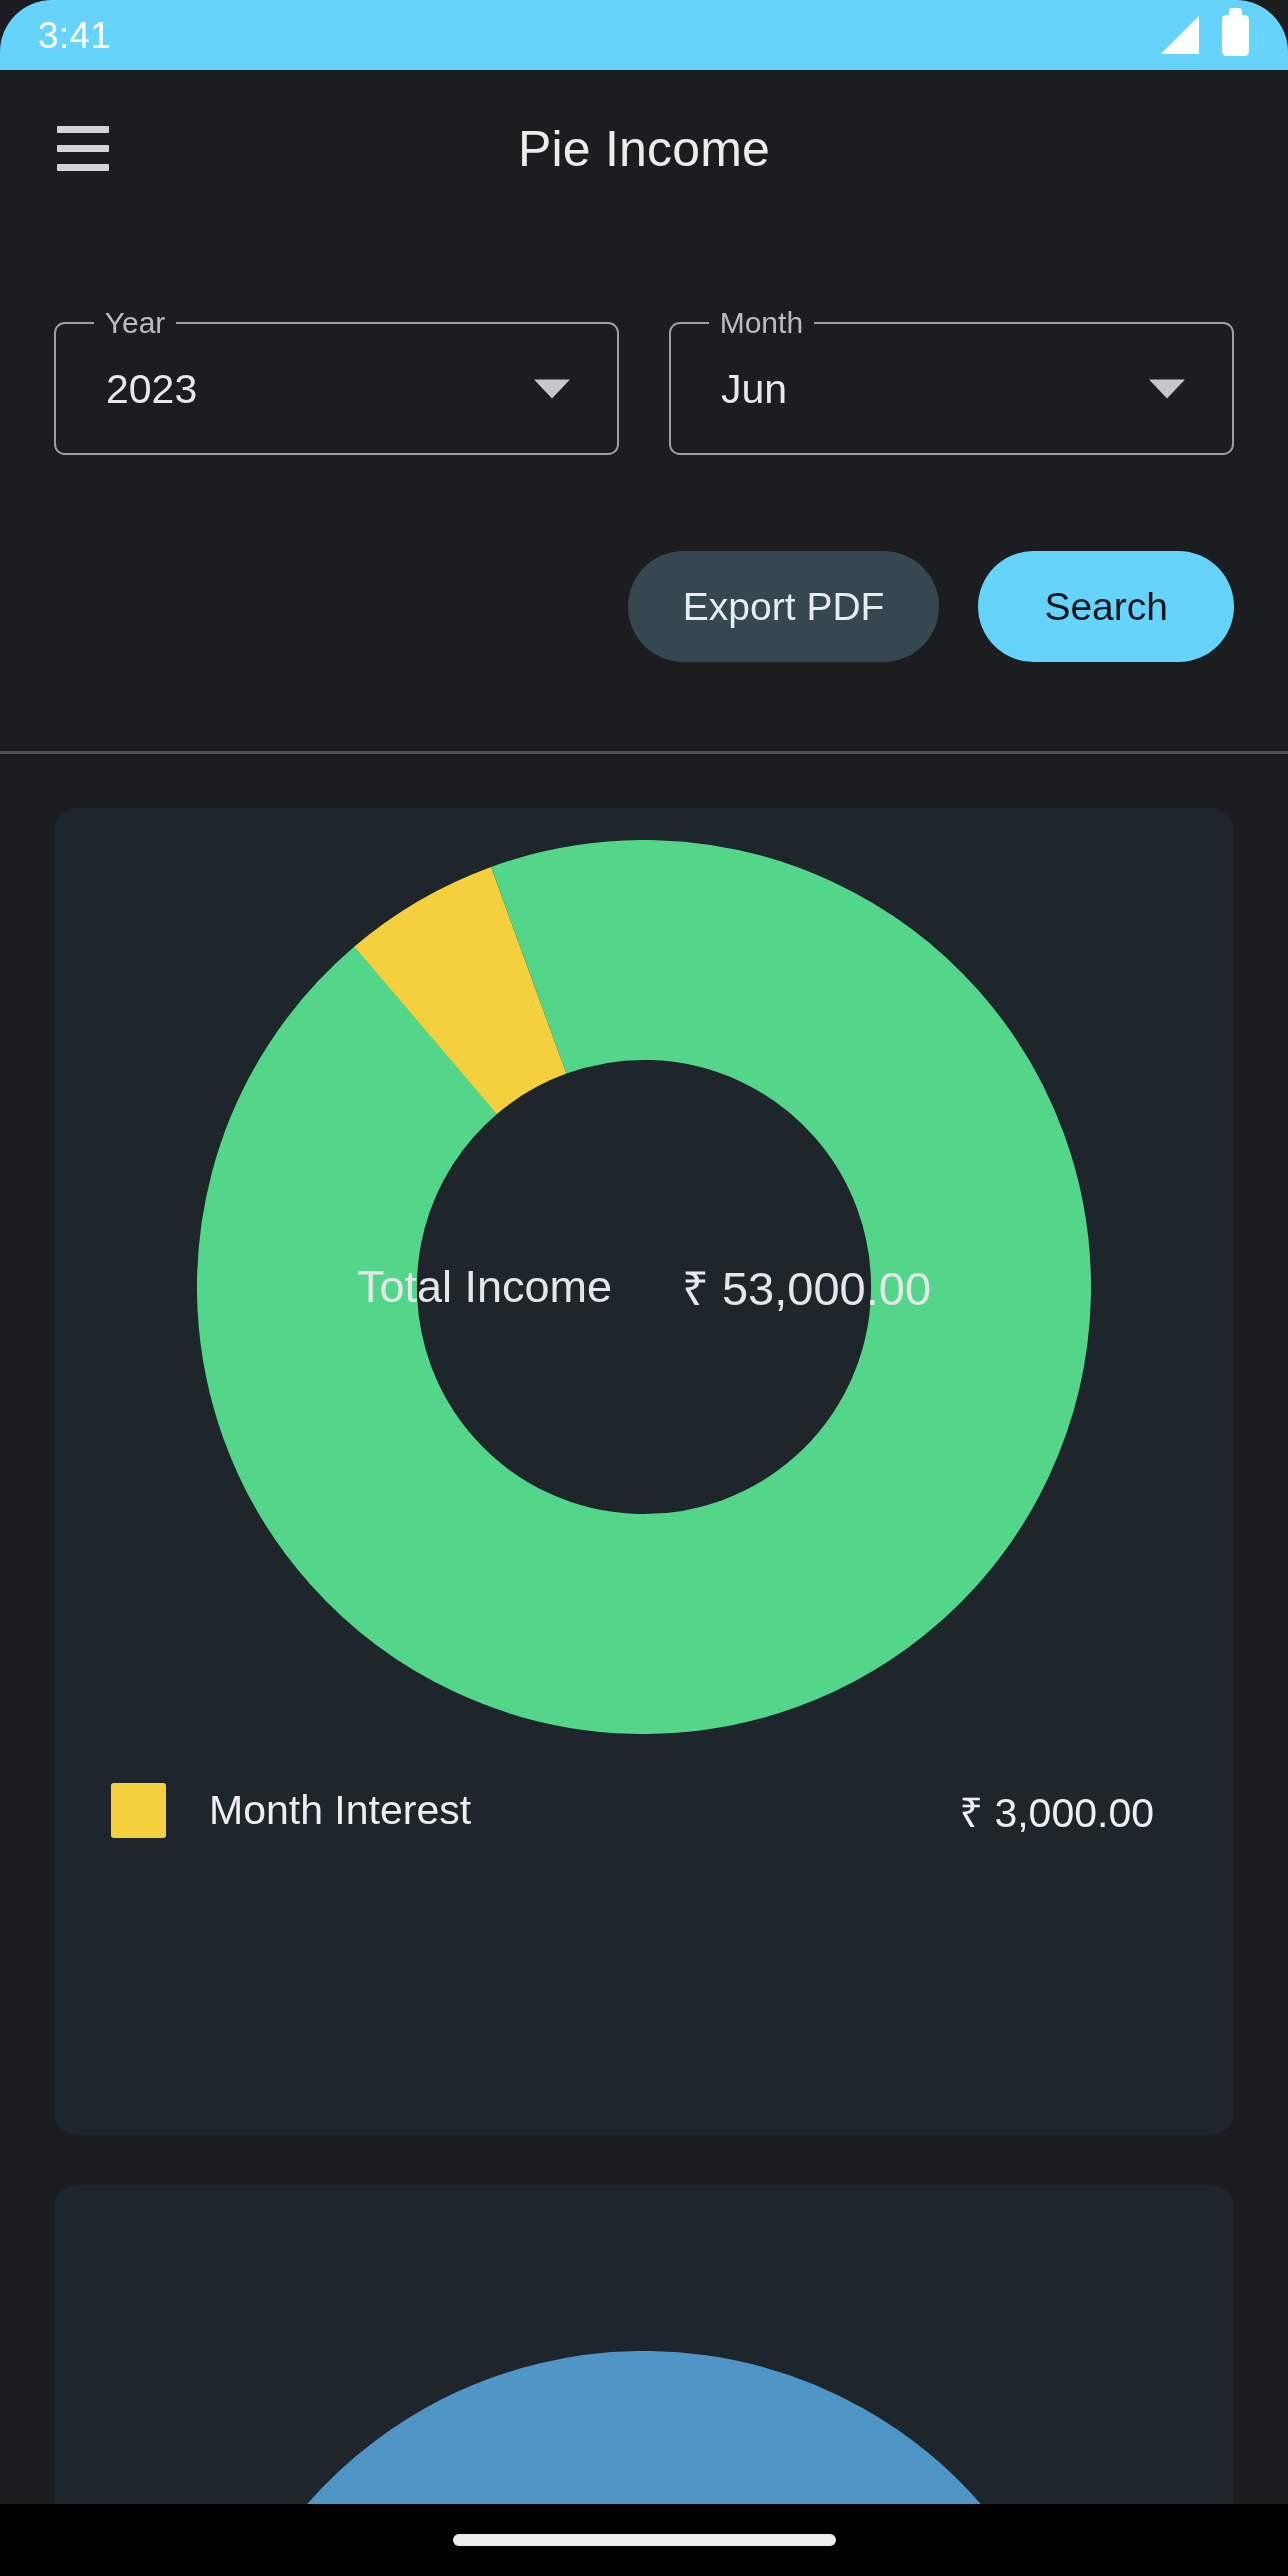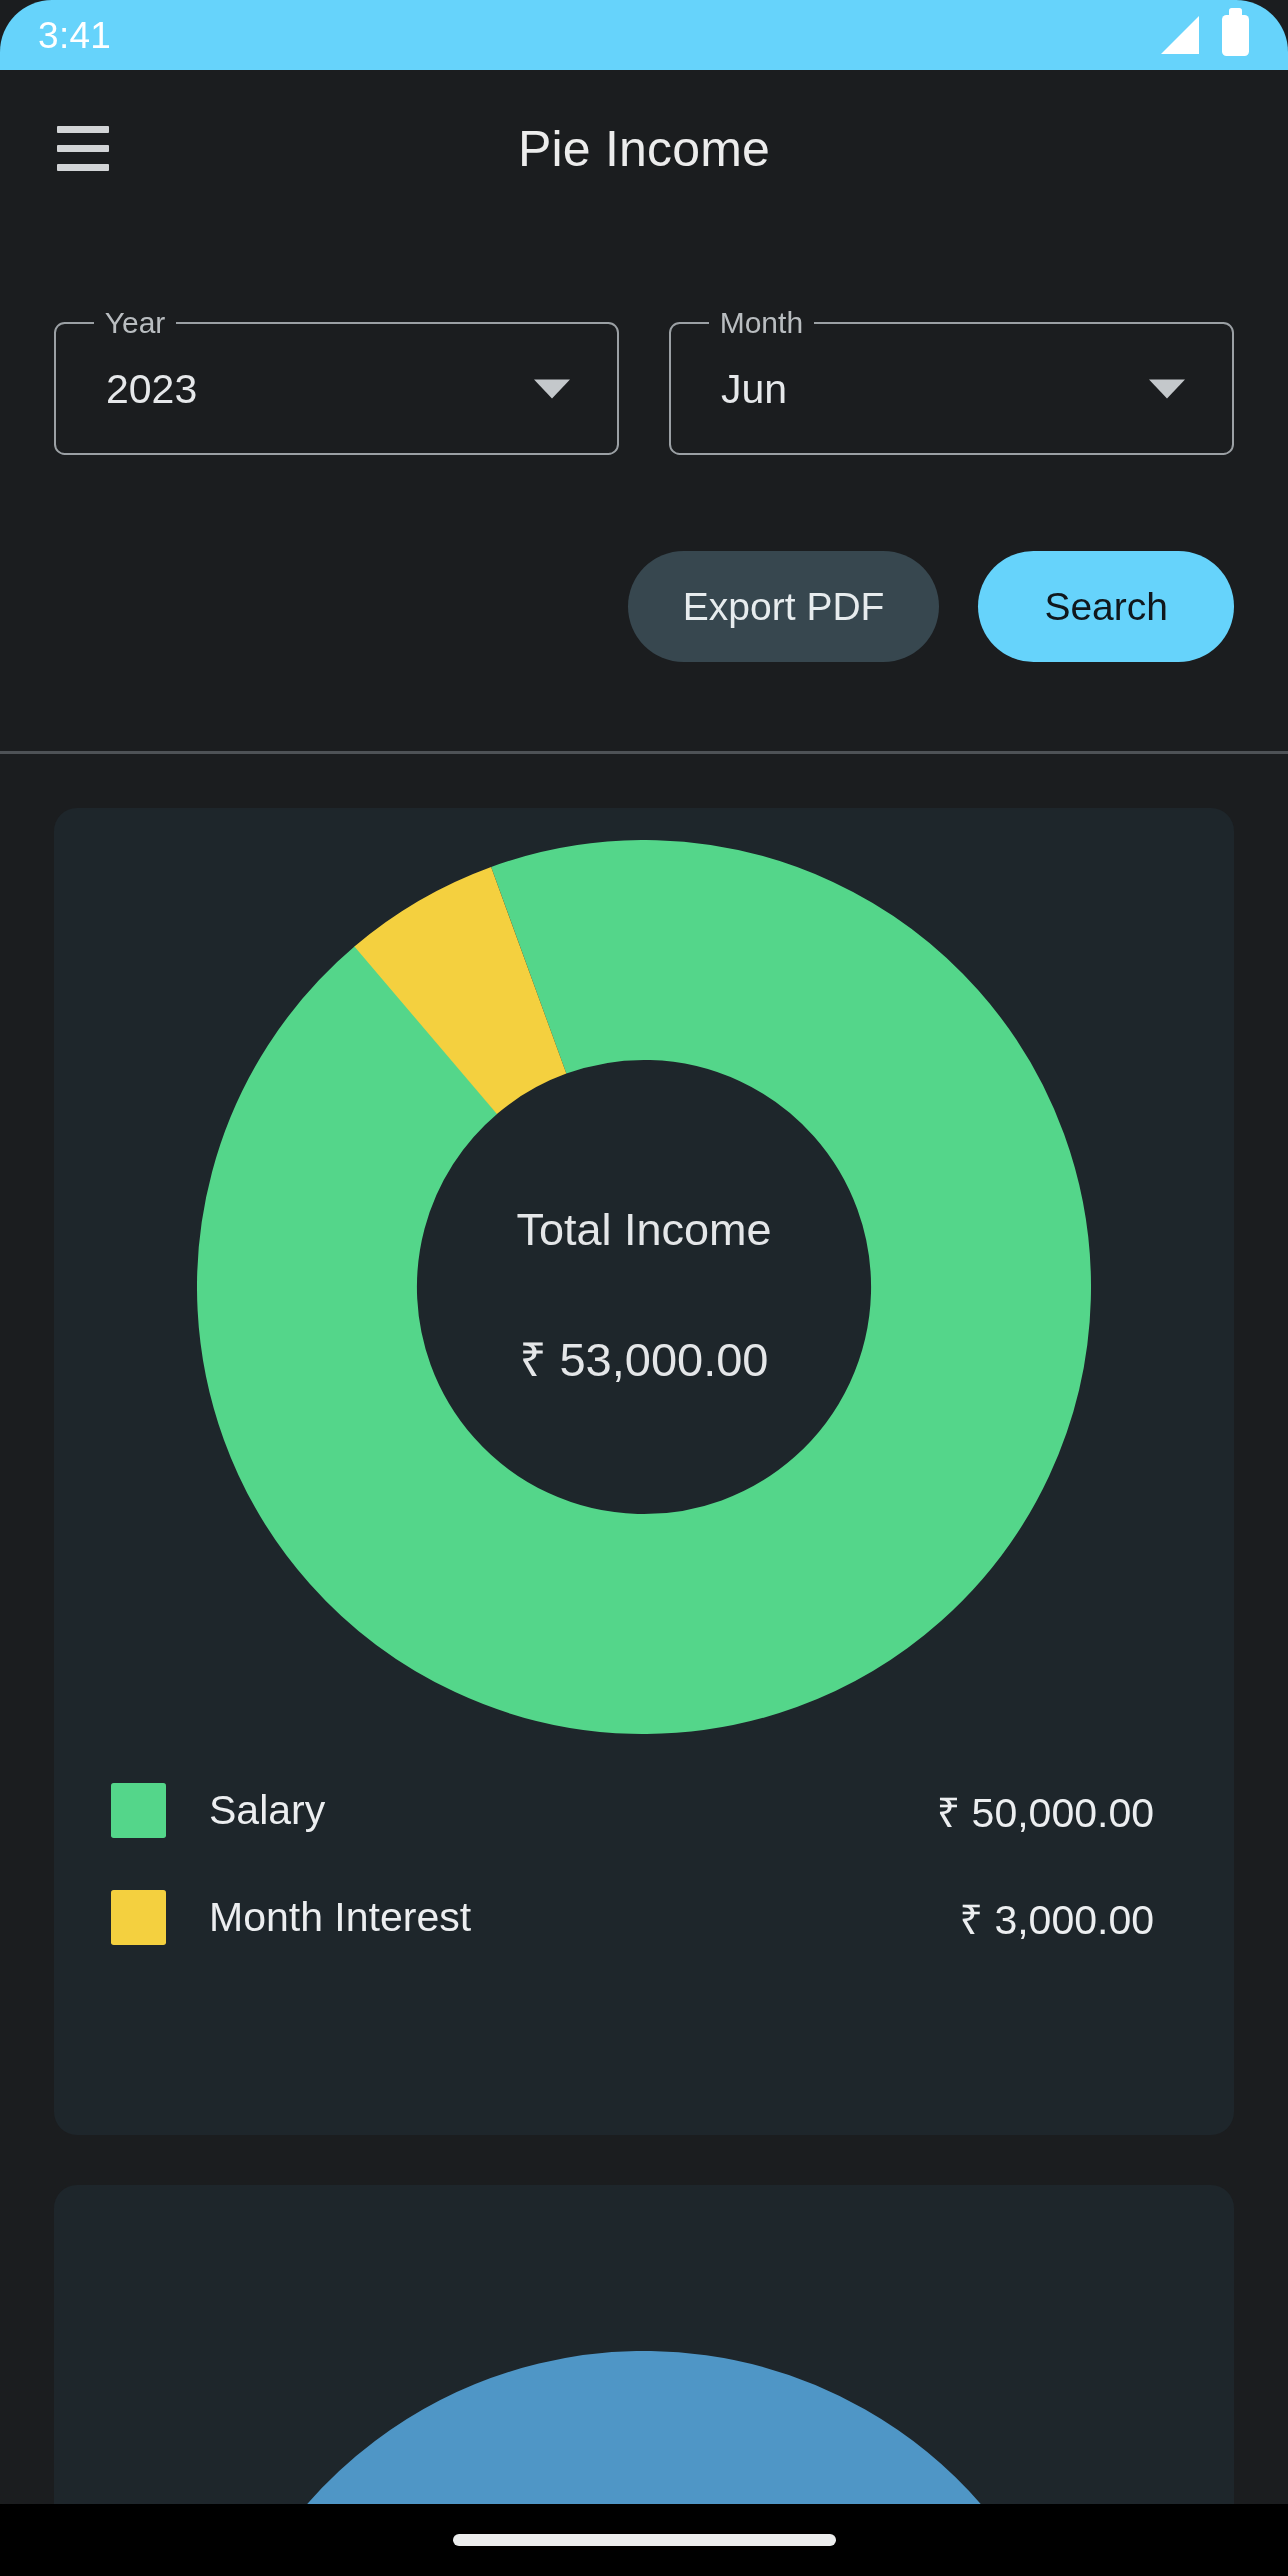--- a/index.html
+++ b/index.html
@@ -204,24 +204,24 @@
   
   .donut-wrap {
     position: relative;
     width: 894px;
     height: 894px;
     margin: 32px auto 0 auto;
   }
   .donut-svg { display: block; width: 894px; height: 894px; }
   .donut-center {
     position: absolute;
-    top: 10px; left: 0;
+    top: 0; left: 0;
     width: 894px; height: 894px;
     display: flex;
-    flex-direction: column;
+    flex-direction: row;
     align-items: center;
     justify-content: center;
     gap: 70px;
     pointer-events: none;
   }
   .donut-center-label {
     color: #e4e6e8;
     font-size: 45px;
   }
   .donut-center-value {
@@ -344,25 +344,20 @@
 
           <circle id="slice-bank" cx="500" cy="500" r="377" fill="none" stroke-width="246" stroke="#F4D03F" stroke-dasharray="134.08080344188892 2234.680057364815" transform="rotate(229.62264150943395 500 500)" stroke-dashoffset="0"></circle>
         </svg>
         <div class="donut-center">
           <div class="donut-center-label">Total Income</div>
           <div class="donut-center-value">₹ 53,000.00</div>
         </div>
       </div>
 
       <div class="legend">
-        <div class="legend-row">
-          <div class="legend-swatch" id="sw-0" style="background: rgb(84, 214, 138);"></div>
-          <div class="legend-name">Salary</div>
-          <div class="legend-amount">₹ 50,000.00</div>
-        </div>
         <div class="legend-row">
           <div class="legend-swatch" id="sw-1" style="background: rgb(244, 208, 63);"></div>
           <div class="legend-name">Month Interest</div>
           <div class="legend-amount">₹ 3,000.00</div>
         </div>
       </div>
 
     </div>
 
     <div id="second-card" class="card">

